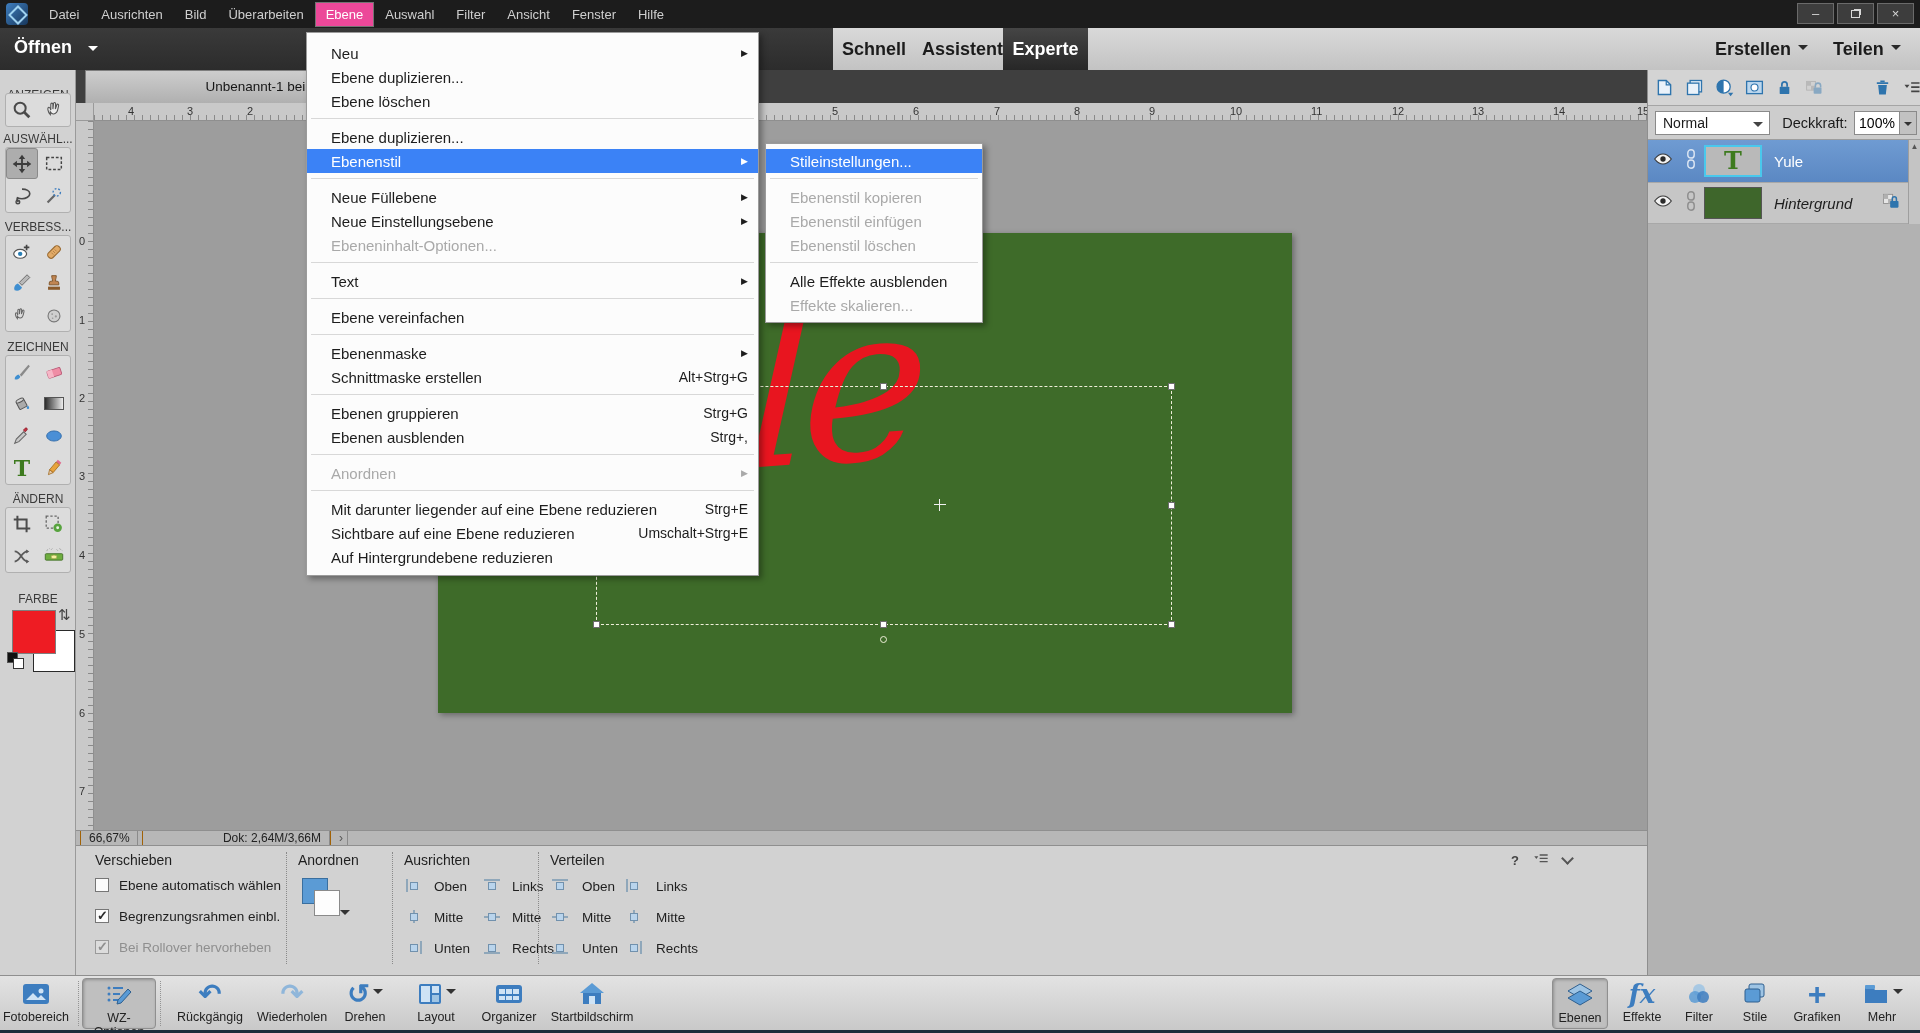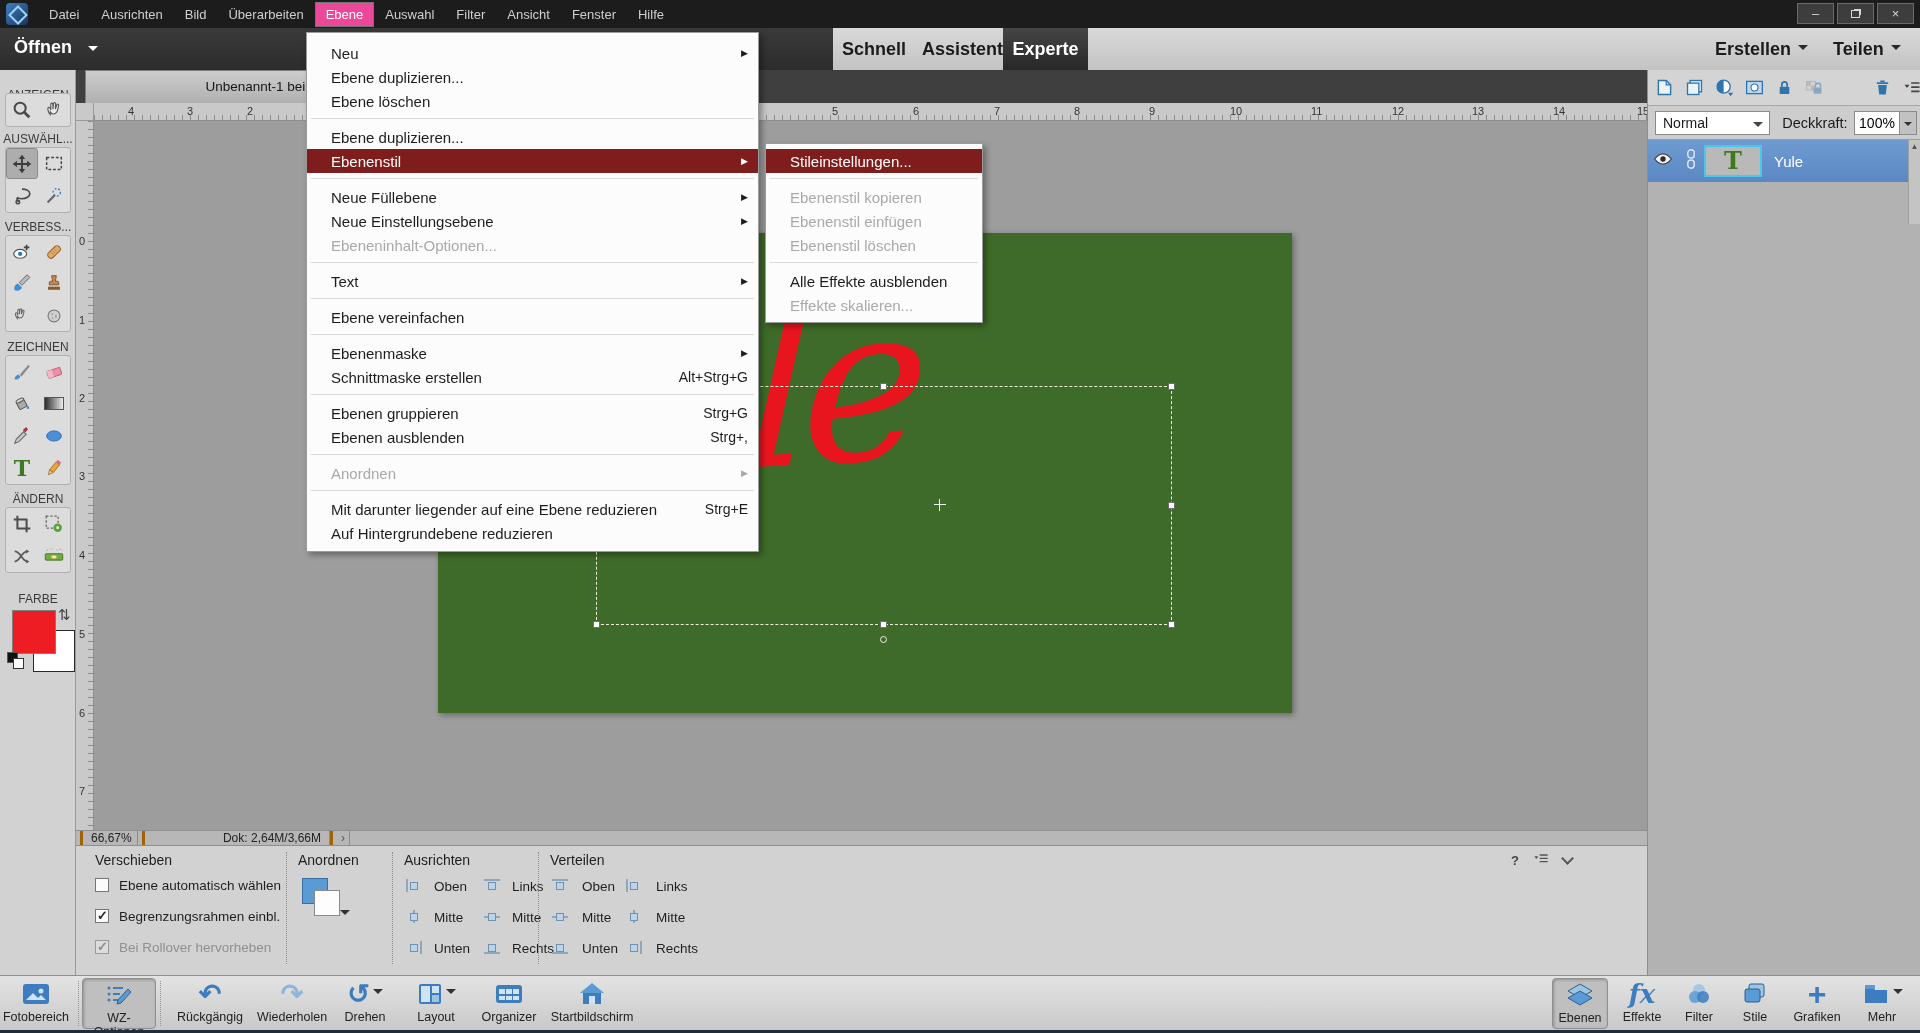--- a/index.html
+++ b/index.html
@@ -42,39 +42,39 @@
   #yule-text{position:absolute;left:70px;top:55px;font-family:"DejaVu Serif",serif;font-style:italic;font-size:215px;line-height:1;color:#e8151f;transform:rotate(-4deg) skewX(-6deg);letter-spacing:-12px;}
   #selection{position:absolute;left:502px;top:265px;width:576px;height:239px;border:1px dashed #efefd8;}
   .handle{position:absolute;width:7px;height:7px;background:#fff;border:1px solid #6d6d6d;}
   #rotate-handle{position:absolute;left:786px;top:515px;width:7px;height:7px;border:1px solid #efefd8;border-radius:50%;}
   #center-mark{position:absolute;left:840px;top:378px;width:12px;height:12px;}
   #center-mark::before{content:"";position:absolute;left:5px;top:0;width:1px;height:12px;background:#f2f2f2;}
   #center-mark::after{content:"";position:absolute;left:0;top:5px;width:12px;height:1px;background:#f2f2f2;}
 
   
   #statusbar{position:absolute;left:76px;top:830px;width:1571px;height:15px;background:#b7b7b7;border-top:1px solid #8f8f8f;font-size:12px;color:#222;}
-  .st-box{position:absolute;top:0;height:15px;line-height:14px;border-left:3px solid #a16207;border-right:1px solid #8b8b8b;padding:0 8px;}
+  .st-box{position:absolute;top:0;height:15px;line-height:14px;border-left:1px solid #a16207;border-right:1px solid #8b8b8b;padding:0 8px;}
 
   
   #toolbox{position:absolute;left:0;top:70px;width:76px;height:905px;background:#d2d2d2;border-right:1px solid #9a9a9a;}
   .tb-label{position:absolute;left:0;width:76px;text-align:center;font-size:12px;color:#3a3a3a;}
   .tb-box{position:absolute;left:5px;width:66px;background:#dcdcdc;border:1px solid #b0b0b0;border-radius:3px;display:grid;grid-template-columns:1fr 1fr;}
   .tool{width:32px;height:31px;display:flex;align-items:center;justify-content:center;}
   .tool.selected{background:#adadad;border:1px solid #8a8a8a;border-radius:3px;}
   .tool svg{display:block;}
 
   
   .menu{position:absolute;background:#fcfcfc;border:1px solid #9b9b9b;box-shadow:3px 3px 6px rgba(0,0,0,.35);z-index:50;padding:8px 0 6px 0;}
   #layer-menu{left:306px;top:32px;width:453px;}
   #style-submenu{left:765px;top:143px;width:218px;z-index:51;padding:5px 0;}
   .mi{height:24px;display:flex;align-items:center;padding:0 10px 0 24px;font-size:15px;color:#1d1d1d;white-space:nowrap;}
   .mi .lbl{flex:1;}
   .mi .sc{margin-left:26px;font-size:14px;}
   .mi .arr{width:10px;text-align:right;font-size:9px;color:#1d1d1d;}
-  .mi.hl{background:#7f1d1d;color:#fff;}
+  .mi.hl{background:#3b82f6;color:#fff;}
   .mi.hl .arr{color:#fff;}
   .mi.dis{color:#a9a9a9;}
   .mi.dis .arr{color:#a9a9a9;}
   .msep{height:12px;position:relative;}
   .msep::after{content:"";position:absolute;left:4px;right:4px;top:5px;border-top:1px solid #d8d8d8;}
 
   
   #rightpanel{position:absolute;left:1647px;top:70px;width:273px;height:905px;background:#b2b2b2;border-left:1px solid #8e8e8e;}
   #lp-icons{position:absolute;left:0;top:0;width:273px;height:35px;background:#d4d4d4;display:flex;align-items:center;padding-left:6px;gap:9px;}
   #lp-blend{position:absolute;left:0;top:35px;width:273px;height:35px;background:#cdcdcd;border-top:1px solid #a5a5a5;border-bottom:1px solid #9d9d9d;display:flex;align-items:center;padding:0 4px 0 7px;}
@@ -492,20 +492,39 @@
             <path d="M2 9s4.5-6 10-6 10 6 10 6-4.5 6-10 6S2 9 2 9z" fill="#f2f2f2" stroke="#3a3a3a" stroke-width="1.4"></path>
             <circle cx="12" cy="9" r="3.2" fill="#2a2a2a"></circle>
           </svg></span>
       <span class="lr-link"><svg width="12" height="22" viewBox="0 0 12 24">
             <rect x="2.5" y="2" width="7" height="9" rx="3.5" fill="none" stroke="#d9e4f2" stroke-width="1.6"></rect>
             <rect x="2.5" y="13" width="7" height="9" rx="3.5" fill="none" stroke="#d9e4f2" stroke-width="1.6"></rect>
           </svg></span>
       <div class="thumb" id="thumb-yule">T</div>
       <span class="lname" id="lname-yule">Yule</span>
     </div>
+    <div class="layer-row" id="layer-row-1">
+      <span class="lr-eye"><svg width="20" height="16" viewBox="0 0 24 18">
+            <path d="M2 9s4.5-6 10-6 10 6 10 6-4.5 6-10 6S2 9 2 9z" fill="#f2f2f2" stroke="#3a3a3a" stroke-width="1.4"></path>
+            <circle cx="12" cy="9" r="3.2" fill="#2a2a2a"></circle>
+          </svg></span>
+      <span class="lr-link"><svg width="12" height="22" viewBox="0 0 12 24">
+            <rect x="2.5" y="2" width="7" height="9" rx="3.5" fill="none" stroke="#8f8f8f" stroke-width="1.6"></rect>
+            <rect x="2.5" y="13" width="7" height="9" rx="3.5" fill="none" stroke="#8f8f8f" stroke-width="1.6"></rect>
+          </svg></span>
+      <div class="thumb" id="thumb-bg"></div>
+      <span class="lname" id="lname-bg">Hintergrund</span>
+      <span style="margin-left:auto;margin-right:8px;"><svg width="20" height="20" viewBox="0 0 24 24">
+            <rect x="3" y="4" width="11" height="11" fill="#e6e6e6" stroke="#8a8a8a"></rect>
+            <rect x="3" y="4" width="5.5" height="5.5" fill="#b0b0b0"></rect>
+            <rect x="8.5" y="9.5" width="5.5" height="5.5" fill="#b0b0b0"></rect>
+            <rect x="11" y="12" width="10" height="8" rx="1" fill="#2e74ad"></rect>
+            <path d="M13.5 12V9.5a2.5 2.5 0 015 0V12" fill="none" stroke="#2e74ad" stroke-width="1.8"></path>
+          </svg></span>
+    </div>
     <div id="lp-scroll">▲</div>
     <div id="lp-empty"></div>
   </div>
 
   <div id="optionspanel">
     <div class="op-title" style="left:19px;top:6px;">Verschieben</div>
     <div class="cb" style="left:19px;top:32px;"></div>
     <div class="op-label" style="left:43px;top:32px;">Ebene automatisch wählen</div>
     <div class="cb checked" style="left:19px;top:63px;"></div>
     <div class="op-label" style="left:43px;top:63px;">Begrenzungsrahmen einbl.</div>
@@ -784,20 +803,24 @@
     <div class="mi dis">
         <span class="lbl">Anordnen</span>
         <span class="arr">▶</span>
       </div>
     <div class="msep"></div>
     <div class="mi">
         <span class="lbl">Mit darunter liegender auf eine Ebene reduzieren</span>
         <span class="sc">Strg+E</span>
       </div>
     <div class="mi">
+        <span class="lbl">Sichtbare auf eine Ebene reduzieren</span>
+        <span class="sc">Umschalt+Strg+E</span>
+      </div>
+    <div class="mi">
         <span class="lbl">Auf Hintergrundebene reduzieren</span>
       </div>
   </div>
 
   <div class="menu" id="style-submenu">
     <div class="mi hl">
         <span class="lbl">Stileinstellungen...</span>
       </div>
     <div class="msep"></div>
     <div class="mi dis">

